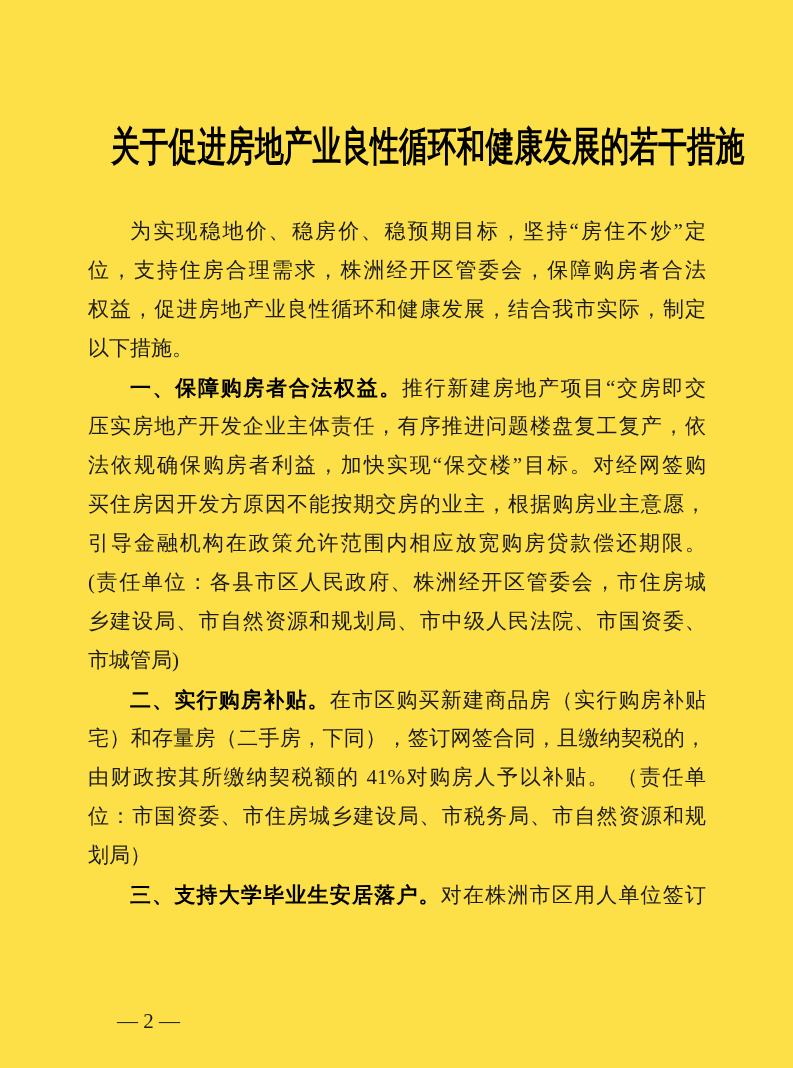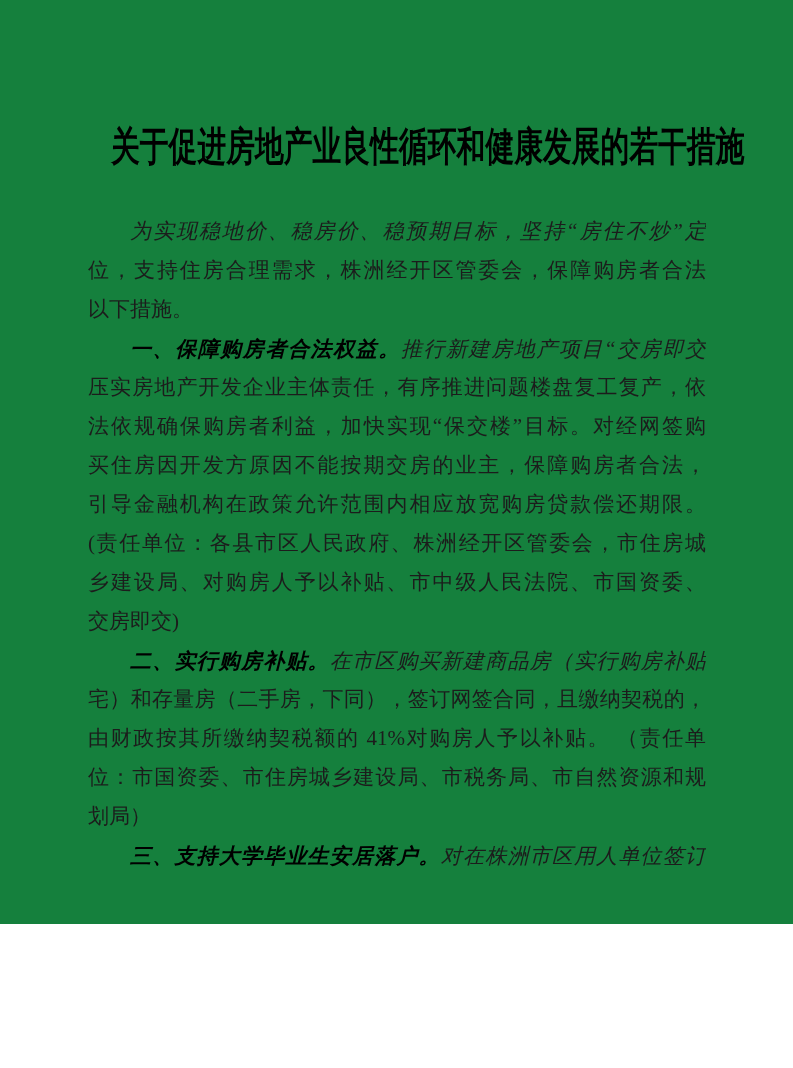--- a/index.html
+++ b/index.html
@@ -1,20 +1,20 @@
 <!DOCTYPE html>
 <html lang="zh"><head>
 <meta charset="utf-8">
 <style>
   html, body { margin: 0; padding: 0; background: #ffffff; }
   .page {
     position: relative;
     width: 793px;
-    height: 924px;
-    background: #15803d;
+    height: 1068px;
+    background: #fde047;
     color: #1c1c1c;
     font-family: "Liberation Serif", "DejaVu Serif", serif;
     overflow: hidden;
   }
   .title {
     margin: 124px 0 0 0;
     padding: 0;
     text-align: center;
     font-size: 40px;
     line-height: 46px;
@@ -33,21 +33,21 @@
     line-height: 39px;
     height: 39px;
     text-align: justify;
     text-align-last: justify;
     overflow: hidden;
   }
   .line.short {
     text-align: right;
     text-align-last: left;
   }
-  .line.indent { text-indent: 2em; font-style: italic; }
+  .line.indent { text-indent: 2em; }
   .lead {
     font-family: "Liberation Sans", "DejaVu Sans", sans-serif;
     font-weight: 700;
     color: #000000;
   }
   .page-num {
     position: absolute;
     left: 117px;
     top: 1002px;
     font-size: 21px;
@@ -57,31 +57,32 @@
 </style>
 </head>
 <body>
 
 <div class="page">
   <h1 class="title">关于促进房地产业良性循环和健康发展的若干措施</h1>
   <div class="content" id="content">
       <div class="para">
         <div class="line indent"><span>为实现稳地价、稳房价、稳预期目标，坚持“房住不炒”定</span></div>
         <div class="line"><span>位，支持住房合理需求，株洲经开区管委会，保障购房者合法</span></div>
+        <div class="line"><span>权益，促进房地产业良性循环和健康发展，结合我市实际，制定</span></div>
         <div class="line short"><span>以下措施。</span></div>
       </div>
       <div class="para">
         <div class="line indent"><b class="lead">一、保障购房者合法权益。</b><span>推行新建房地产项目“交房即交</span></div>
         <div class="line"><span>压实房地产开发企业主体责任，有序推进问题楼盘复工复产，依</span></div>
         <div class="line"><span>法依规确保购房者利益，加快实现“保交楼”目标。对经网签购</span></div>
-        <div class="line"><span>买住房因开发方原因不能按期交房的业主，保障购房者合法，</span></div>
+        <div class="line"><span>买住房因开发方原因不能按期交房的业主，根据购房业主意愿，</span></div>
         <div class="line"><span>引导金融机构在政策允许范围内相应放宽购房贷款偿还期限。</span></div>
         <div class="line"><span>(责任单位：各县市区人民政府、株洲经开区管委会，市住房城</span></div>
-        <div class="line"><span>乡建设局、对购房人予以补贴、市中级人民法院、市国资委、</span></div>
-        <div class="line short"><span>交房即交)</span></div>
+        <div class="line"><span>乡建设局、市自然资源和规划局、市中级人民法院、市国资委、</span></div>
+        <div class="line short"><span>市城管局)</span></div>
       </div>
       <div class="para">
         <div class="line indent"><b class="lead">二、实行购房补贴。</b><span>在市区购买新建商品房（实行购房补贴</span></div>
         <div class="line"><span>宅）和存量房（二手房，下同），签订网签合同，且缴纳契税的，</span></div>
         <div class="line"><span>由财政按其所缴纳契税额的 41%对购房人予以补贴。 （责任单</span></div>
         <div class="line"><span>位：市国资委、市住房城乡建设局、市税务局、市自然资源和规</span></div>
         <div class="line short"><span>划局）</span></div>
       </div>
       <div class="para">
         <div class="line indent"><b class="lead">三、支持大学毕业生安居落户。</b><span>对在株洲市区用人单位签订</span></div>

